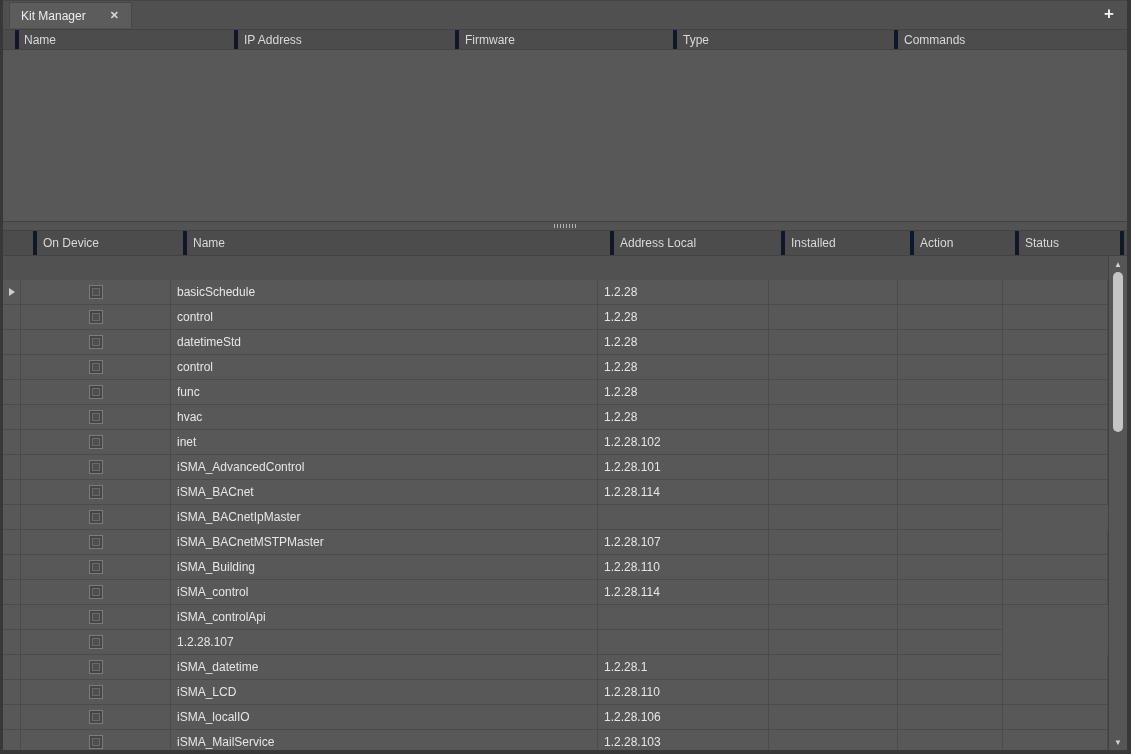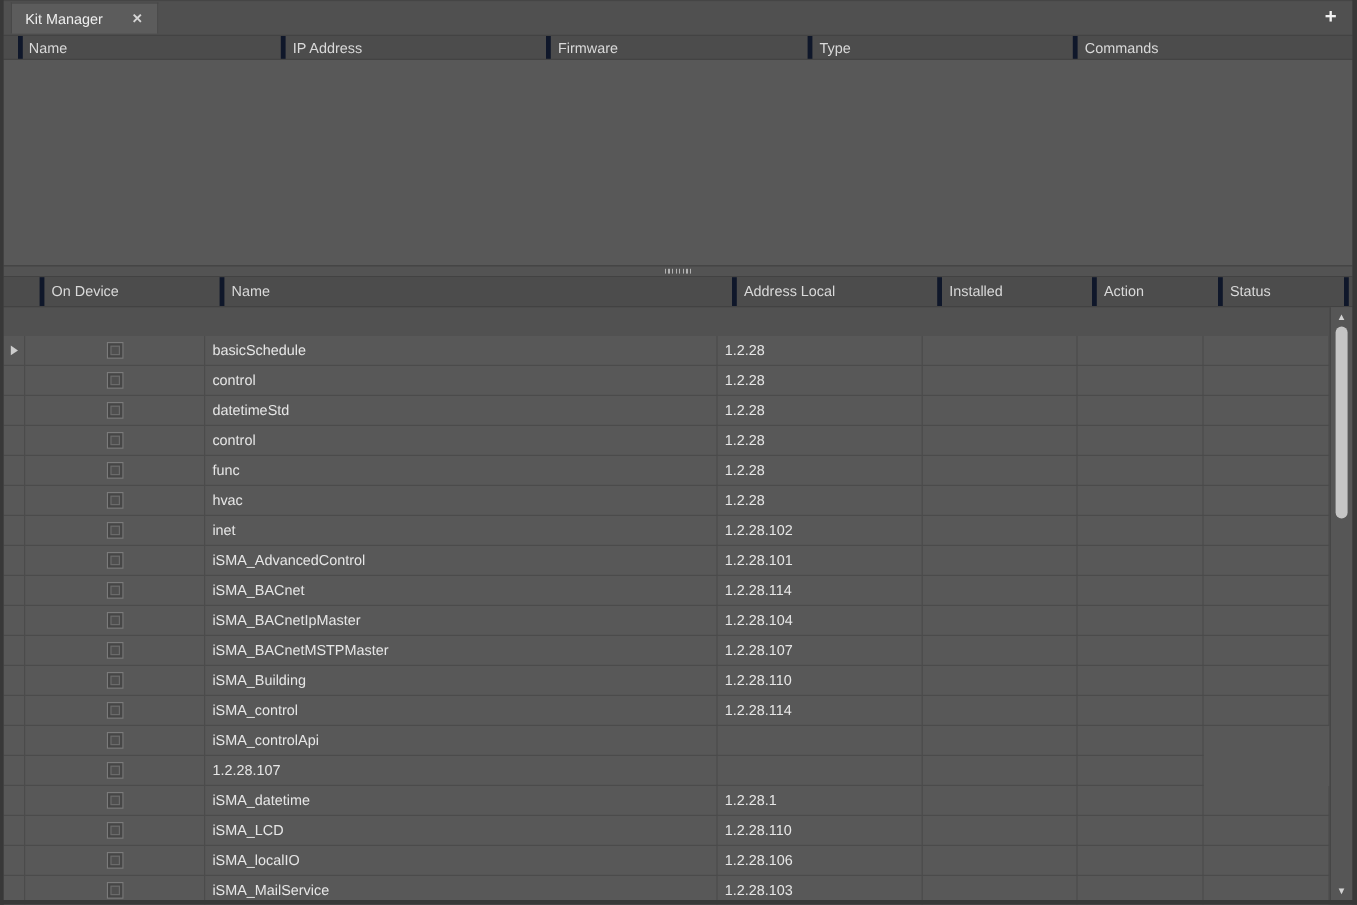--- a/index.html
+++ b/index.html
@@ -286,21 +286,20 @@
     </div>
 
     <div class="kit-row">
       <div class="cell-indicator">
         <span class="arrow-right"></span>
       </div>
       <div class="cell-checkbox">
         <span class="checkbox"></span>
       </div>
       <div>iSMA_BACnetIpMaster</div>
-      <div>1.2.28.104</div>
       <div></div>
       <div></div>
       <div></div>
     </div>
 
     <div class="kit-row">
       <div class="cell-indicator">
         <span class="arrow-right"></span>
       </div>
       <div class="cell-checkbox">

